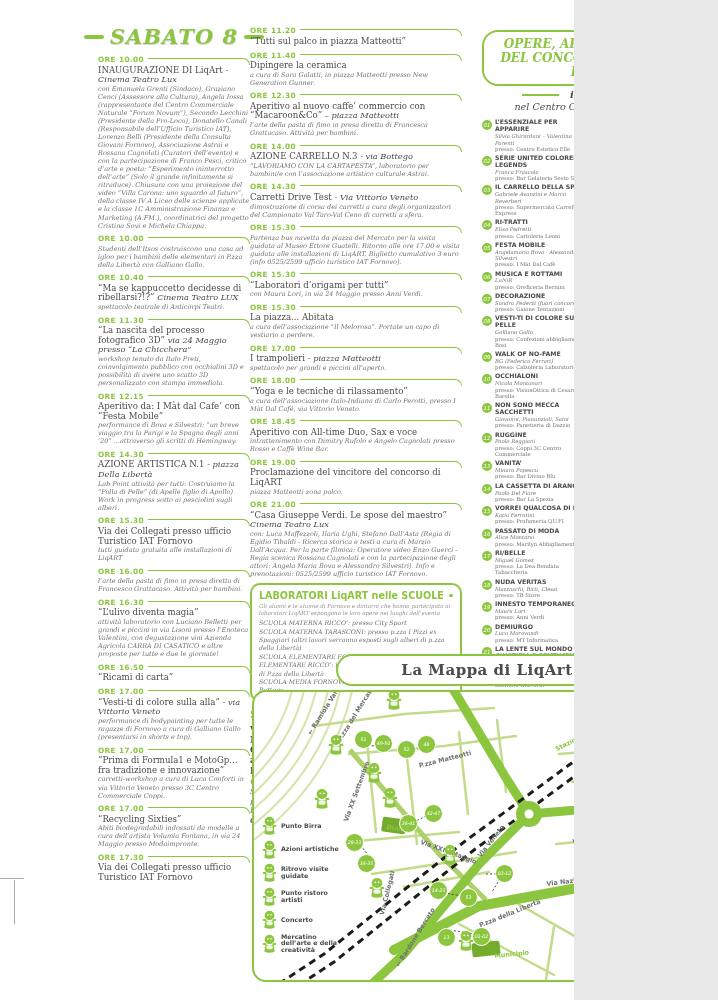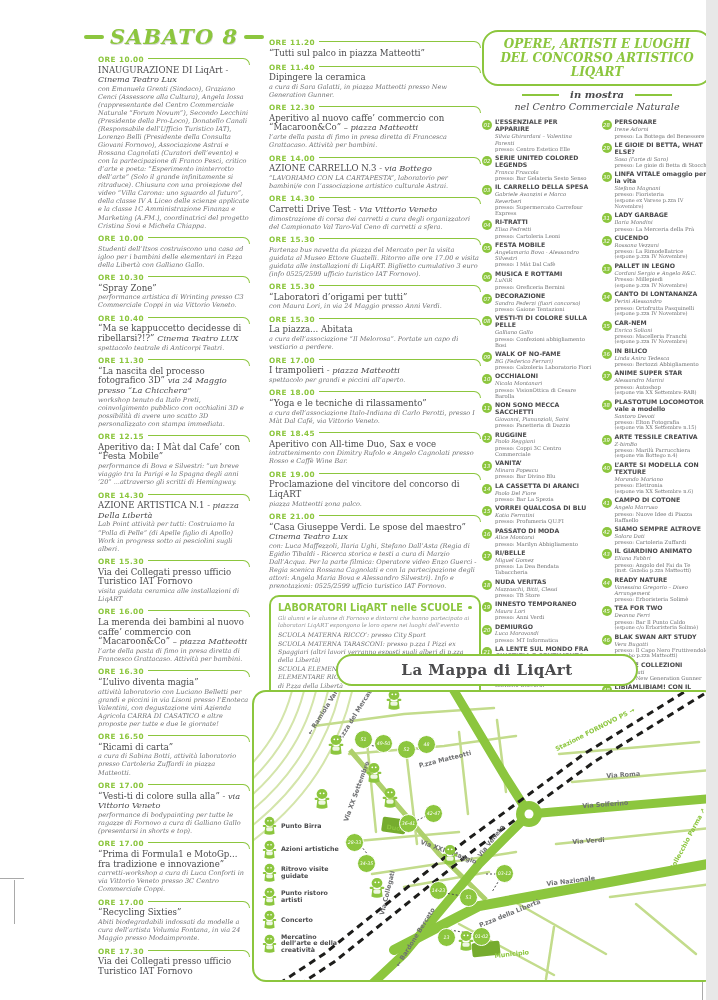--- a/index.html
+++ b/index.html
@@ -1,21 +1,21 @@
 <!DOCTYPE html>
 <html><head>
 <meta charset="utf-8">
 <style>
   :root{ --g:#8cc63e; --gl:#c3dc8c; --tx:#6f7072; --td:#4b4b4d; }
   html,body{margin:0;padding:0;background:#e8e8e8;}
-  .page{position:relative;width:706px;height:1000px;background:#fff;overflow:hidden;
+  .page{position:relative;width:574px;height:1000px;background:#fff;overflow:hidden;
         font-family:"DejaVu Serif",serif;color:var(--tx);}
   .col{position:absolute;}
   .col-left{left:98px;top:24px;width:152px;}
-  .col-mid{left:269px;top:26px;width:212px;margin-top:12px;}
+  .col-mid{left:250px;top:26px;width:212px;}
   .col-right{left:482px;top:30px;width:230px;}
 
   
   .day-header{display:flex;align-items:center;gap:6px;margin:0 -14px 6px -14px;}
   .day-header .rule{flex:1;height:4px;background:var(--g);border-radius:2px;}
   .day-title{color:var(--g);font-style:italic;font-weight:bold;font-size:21px;
              letter-spacing:1px;white-space:nowrap;text-shadow:0.6px 0.6px 0 #d7d7d7;}
 
   
   .event{margin-bottom:4.5px;}
@@ -123,31 +123,20 @@
         <span class="time">ORE 10.00</span>
         <span class="time-line"></span>
       </div>
       <div class="ev-head">
         
         
       </div>
       <div class="ev-desc">Studenti dell’Itsos costruiscono una casa ad igloo per i bambini delle elementari in P.zza della Libertà con Galliano Gallo.</div>
     </div>
 
-    <div class="event">
-      <div class="time-row">
-        <span class="time">ORE 10.30</span>
-        <span class="time-line"></span>
-      </div>
-      <div class="ev-head">
-        <span class="ev-title">“Spray Zone”</span>
-        
-      </div>
-      <div class="ev-desc">performance artistica di Wrinting presso C3 Commerciale Coppi in via Vittorio Veneto.</div>
-    </div>
 
     <div class="event">
       <div class="time-row">
         <span class="time">ORE 10.40</span>
         <span class="time-line"></span>
       </div>
       <div class="ev-head">
         <span class="ev-title">“Ma se kappuccetto decidesse di ribellarsi?!?”</span>
         <span class="ev-place">Cinema Teatro LUX</span>
       </div>
@@ -192,32 +181,28 @@
 
     <div class="event">
       <div class="time-row">
         <span class="time">ORE 15.30</span>
         <span class="time-line"></span>
       </div>
       <div class="ev-head">
         <span class="ev-title">Via dei Collegati presso ufficio Turistico IAT Fornovo</span>
         
       </div>
-      <div class="ev-desc">visita guidata ceramica alle installazioni di LiqART</div>
+      <div class="ev-desc">tutti guidata gratuita alle installazioni di LiqART</div>
     </div>
 
     <div class="event">
       <div class="time-row">
         <span class="time">ORE 16.00</span>
         <span class="time-line"></span>
       </div>
-      <div class="ev-head">
-        <span class="ev-title">La merenda dei bambini al nuovo caffe’ commercio con “Macaroon&amp;Co”</span>
-        <span class="ev-place">– piazza Matteotti</span>
-      </div>
       <div class="ev-desc">l’arte della pasta di fimo in presa diretta di Francesco Grattacaso. Attività per bambini.</div>
     </div>
 
     <div class="event">
       <div class="time-row">
         <span class="time">ORE 16.30</span>
         <span class="time-line"></span>
       </div>
       <div class="ev-head">
         <span class="ev-title">“L’ulivo diventa magia”</span>
@@ -228,21 +213,20 @@
 
     <div class="event">
       <div class="time-row">
         <span class="time">ORE 16.50</span>
         <span class="time-line"></span>
       </div>
       <div class="ev-head">
         <span class="ev-title">“Ricami di carta”</span>
         
       </div>
-      <div class="ev-desc">a cura di Sabina Botti, attività laboratorio presso Cartoleria Zuffardi in piazza Matteotti.</div>
     </div>
 
     <div class="event">
       <div class="time-row">
         <span class="time">ORE 17.00</span>
         <span class="time-line"></span>
       </div>
       <div class="ev-head">
         <span class="ev-title">“Vesti-ti di colore sulla alla”</span>
         <span class="ev-place">- via Vittorio Veneto</span>

